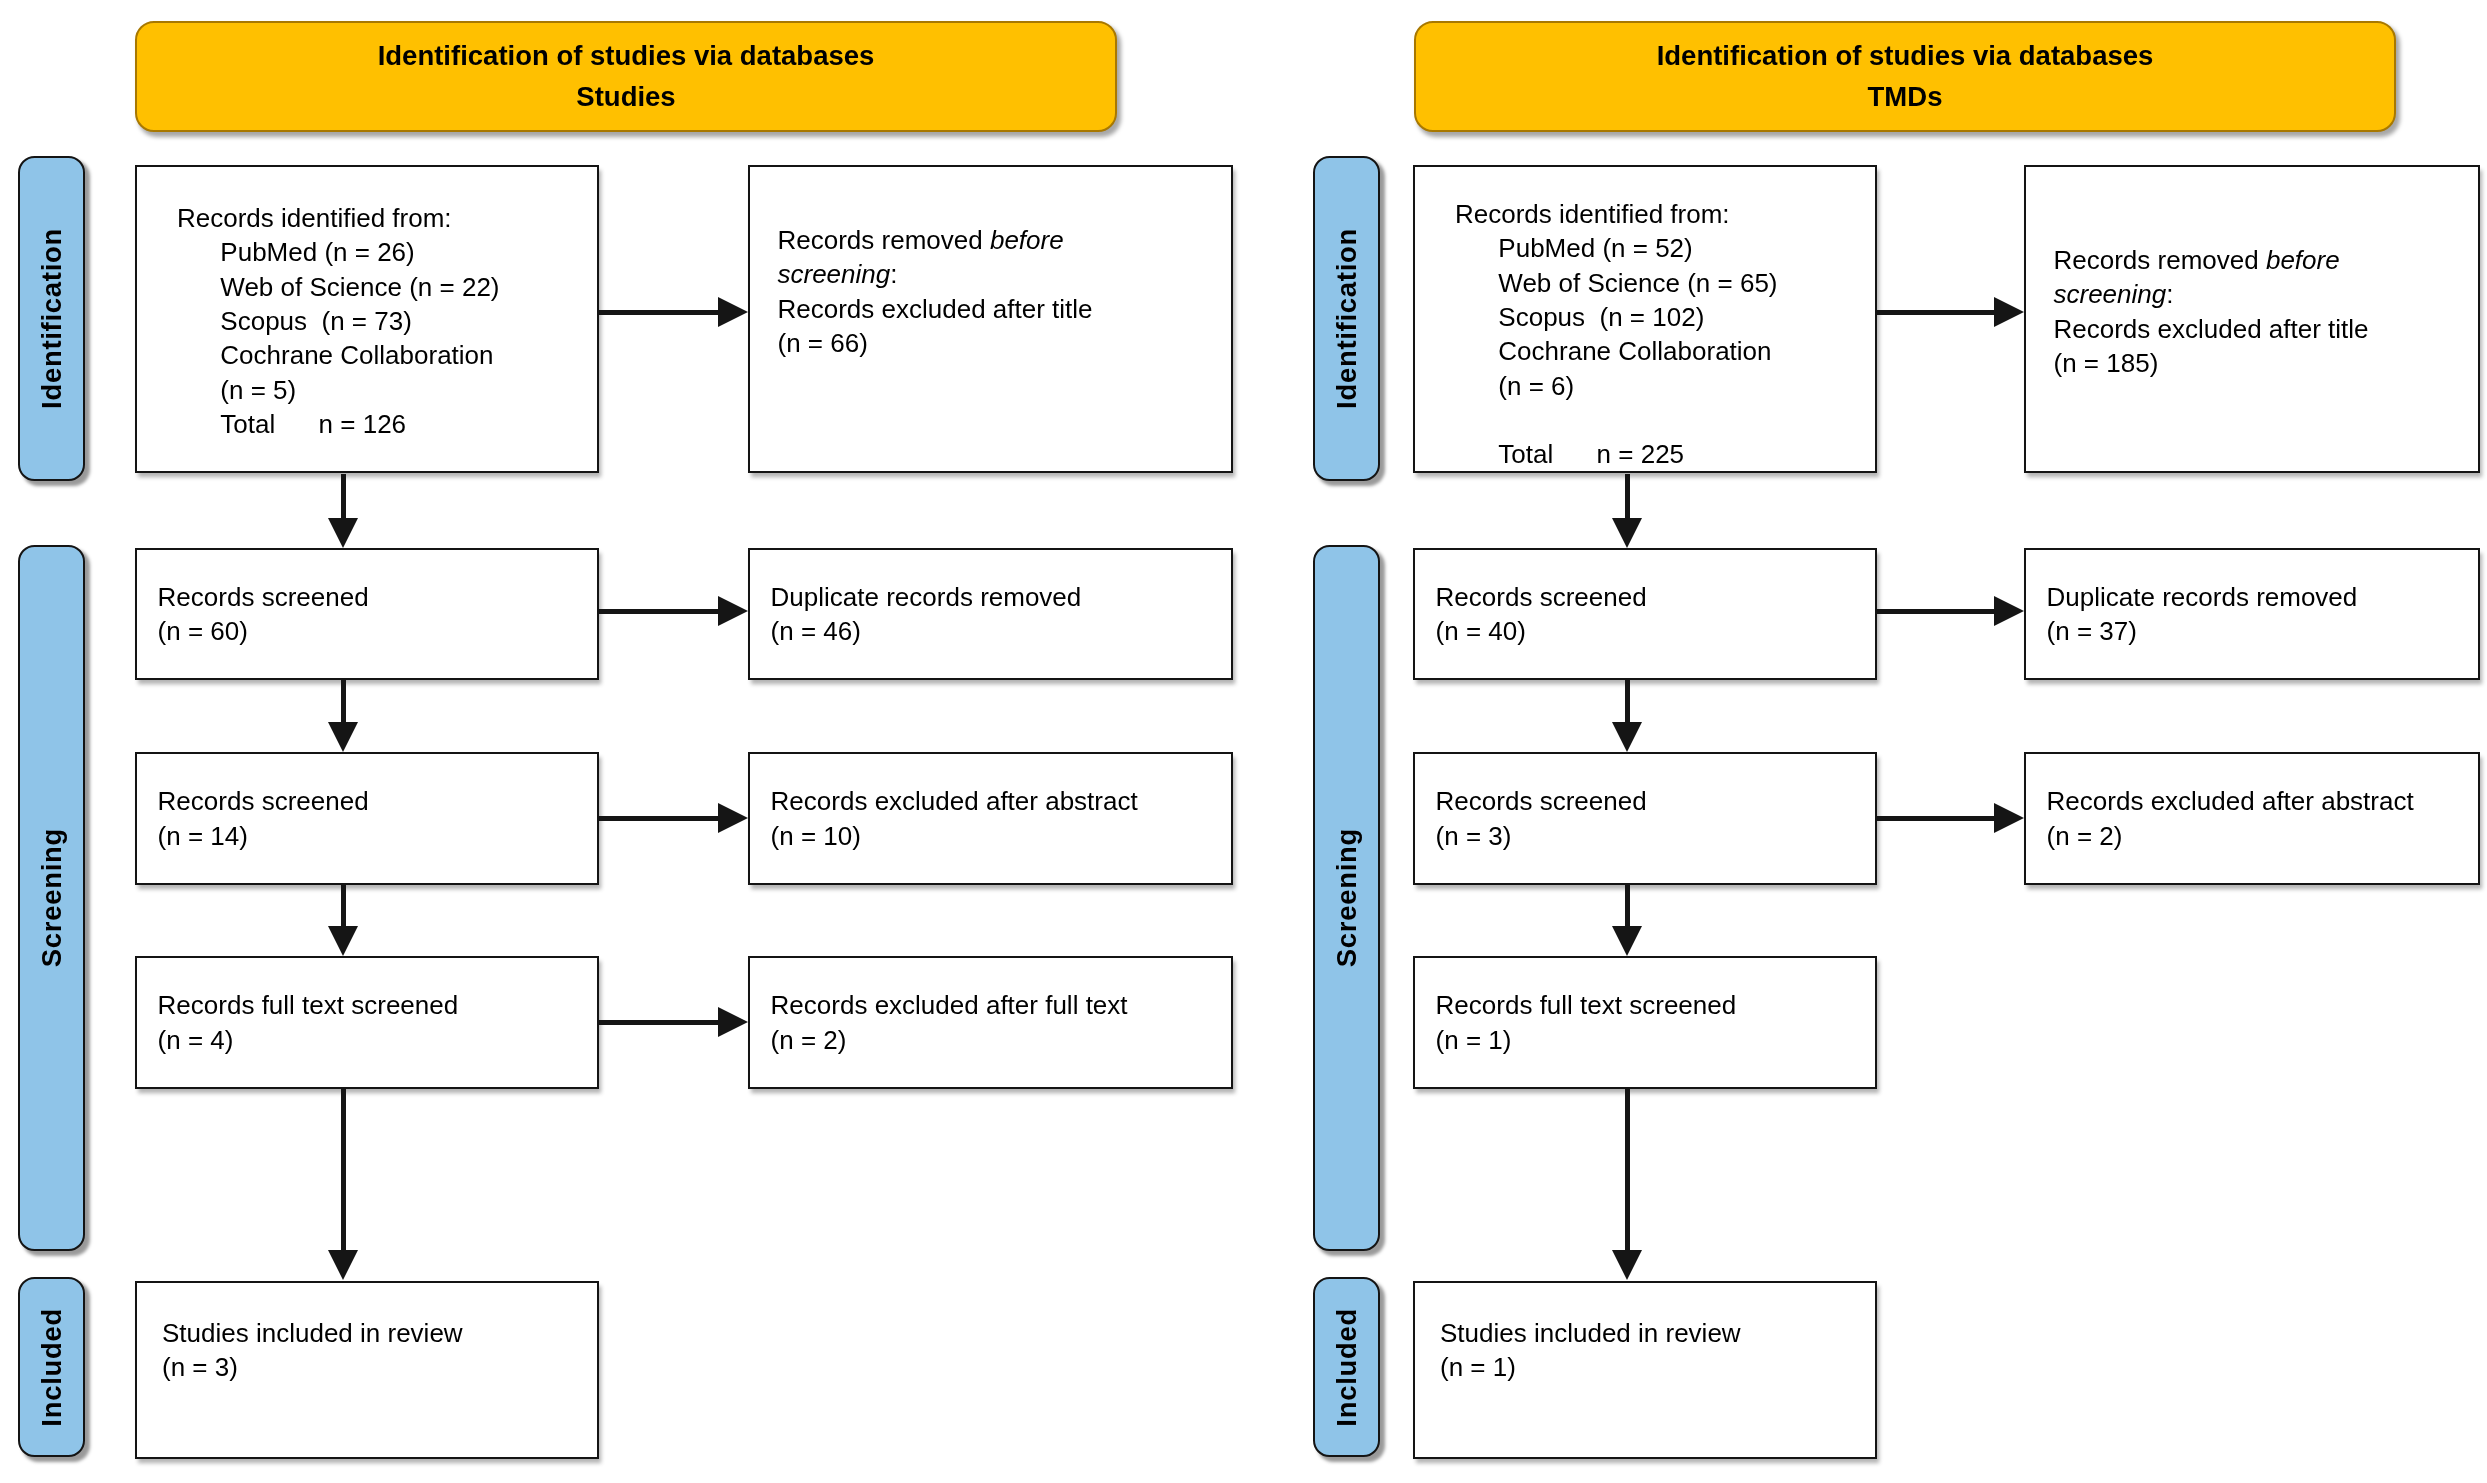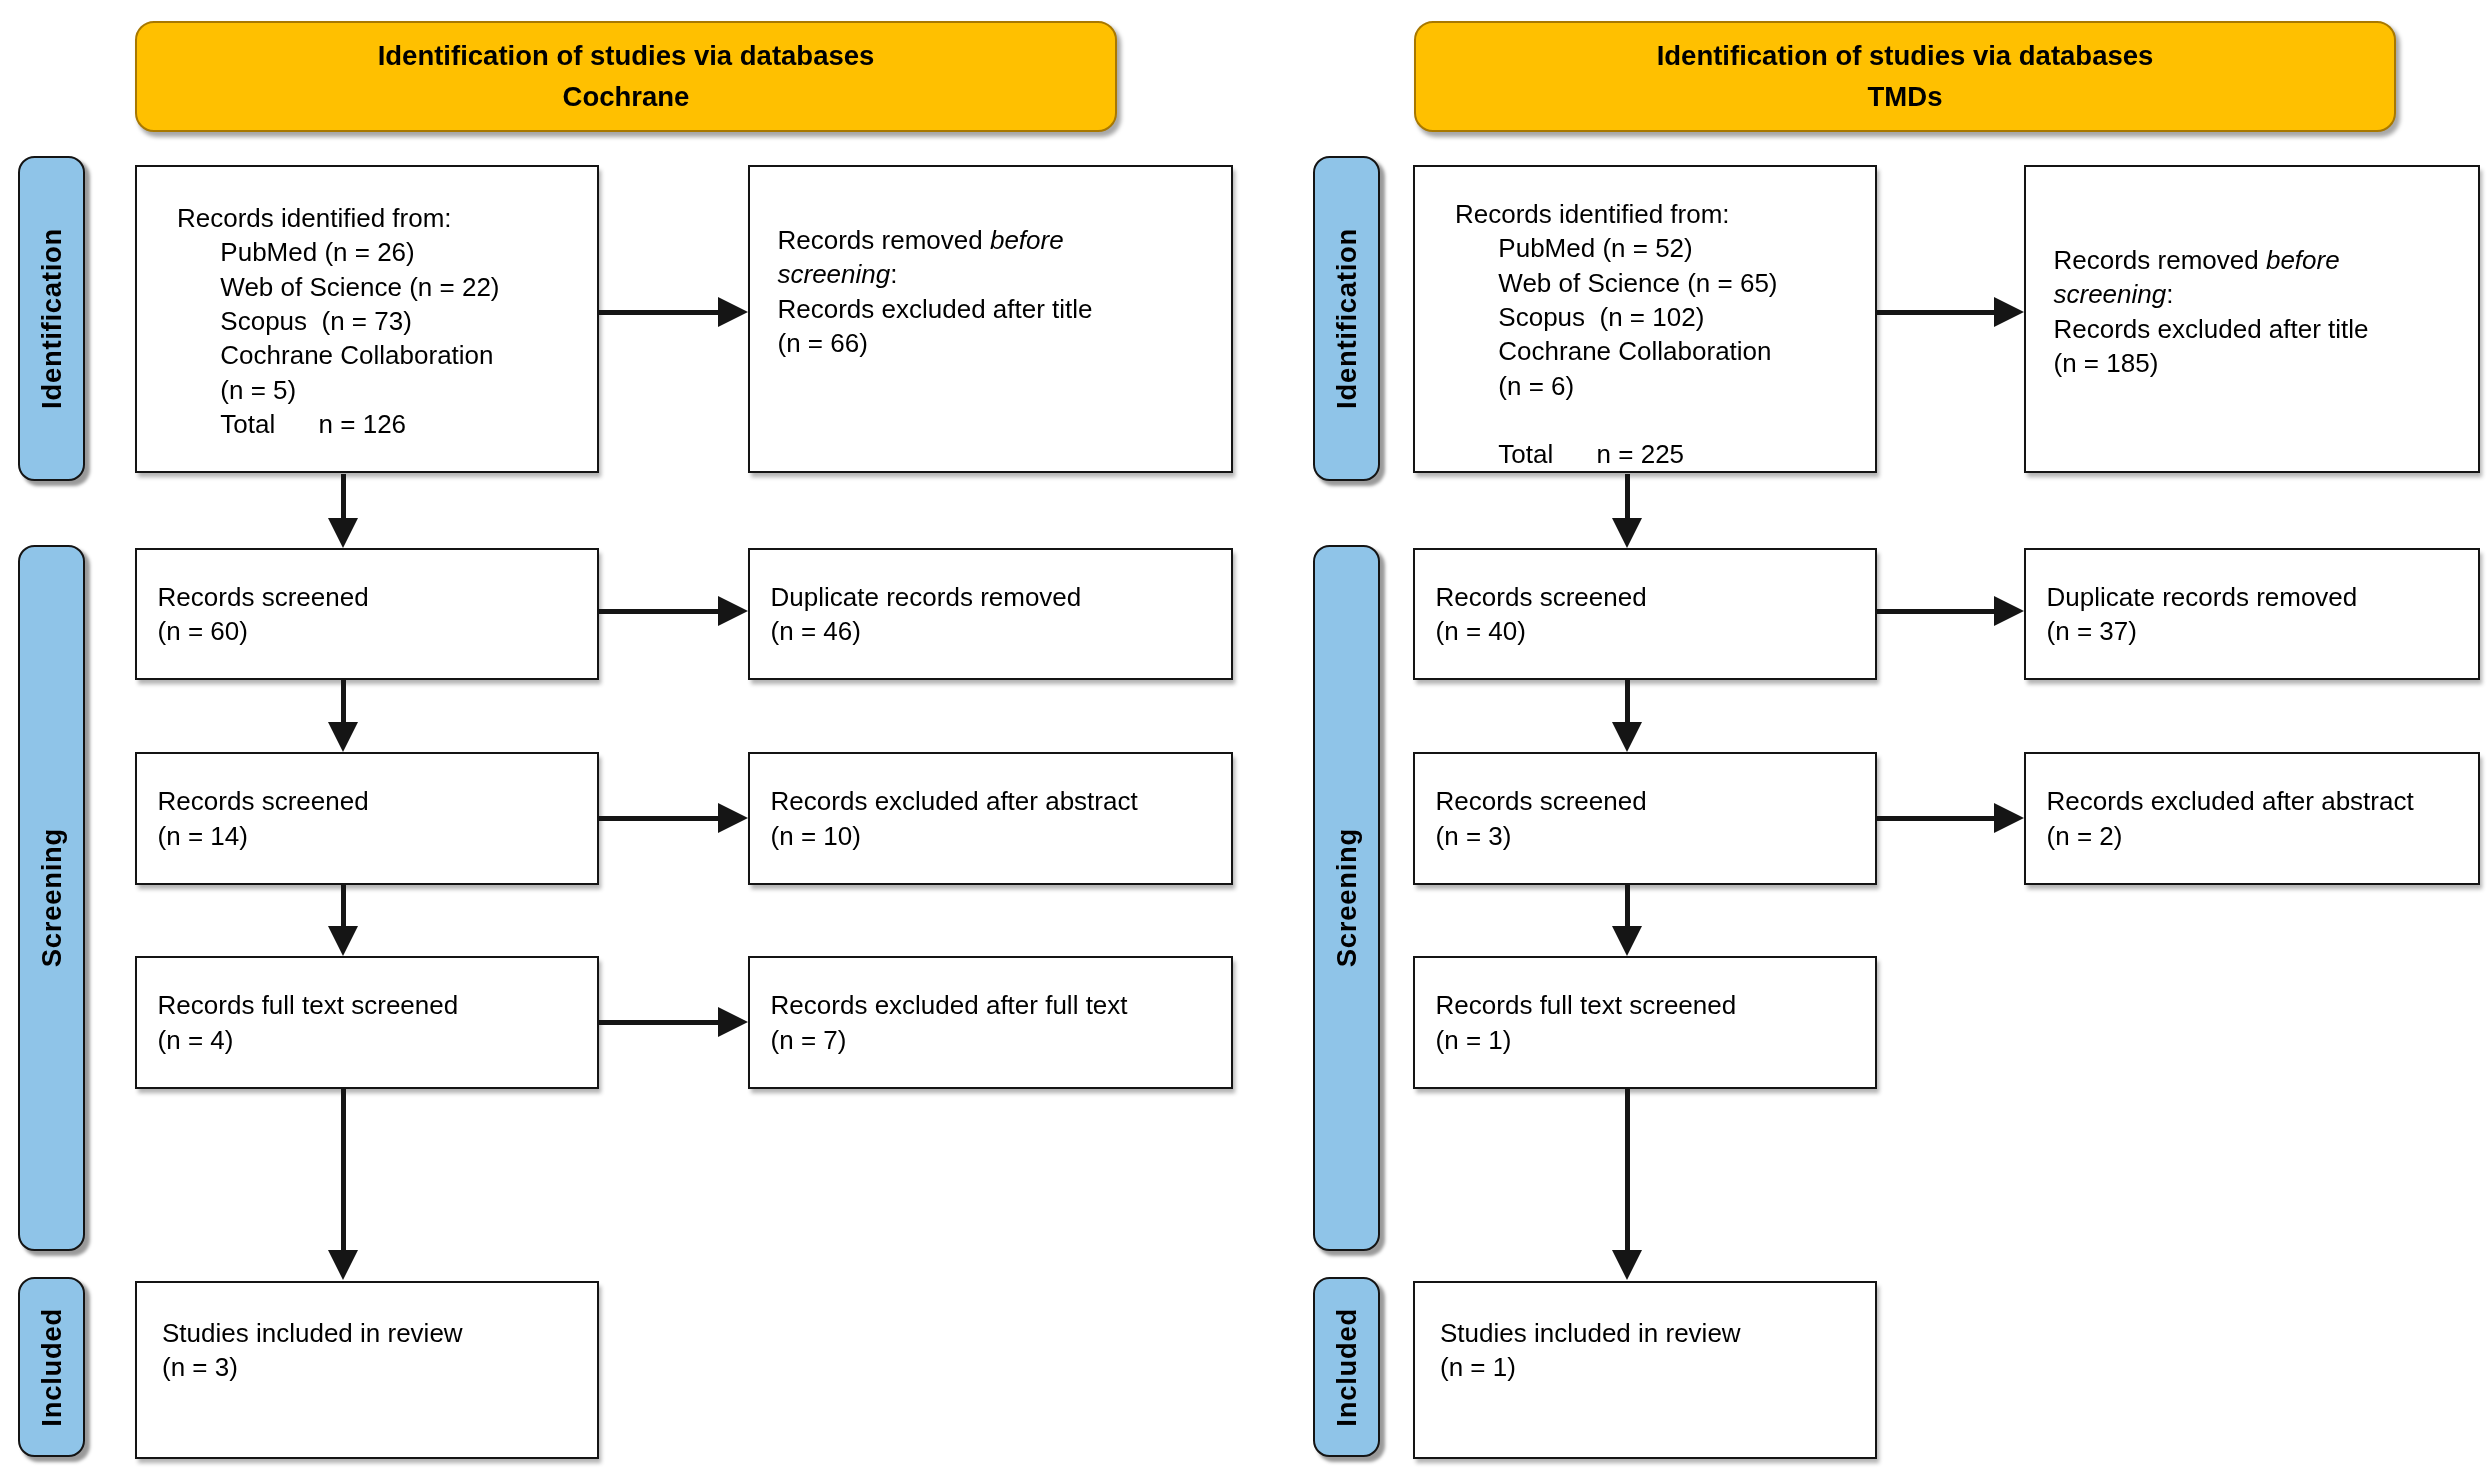--- a/index.html
+++ b/index.html
@@ -60,21 +60,21 @@
 </style>
 </head>
 <body>
 
 <div class="canvas">
 
   <div class="flow">
 
     <div class="hdr" style="left:135px;top:20.6px;width:978px;height:107px;">
       <div>Identification of studies via databases</div>
-      <div>Cochrane</div>
+      <div>Studies</div>
     </div>
 
     <div class="stage" style="left:18px;top:156px;width:63px;height:321px;">
       <span class="vtext">Identification</span>
     </div>
     <div class="stage" style="left:18px;top:545px;width:63px;height:702px;">
       <span class="vtext">Screening</span>
     </div>
     <div class="stage" style="left:18px;top:1277px;width:63px;height:176px;">
       <span class="vtext">Included</span>
@@ -114,21 +114,21 @@
       <div class="txt">Records excluded after abstract
 (n = 10)</div>
     </div>
 
     <div class="box rowbox" style="left:135px;top:956px;width:464px;height:133px;">
       <div class="txt">Records full text screened
 (n = 4)</div>
     </div>
     <div class="box rowbox" style="left:748px;top:956px;width:485px;height:133px;">
       <div class="txt">Records excluded after full text
-(n = 7)</div>
+(n = 2)</div>
     </div>
 
     <div class="box" style="left:135px;top:1281px;width:464px;height:178px;padding:33px 13.7px 0 25px;">
       <div class="txt">Studies included in review
 (n = 3)</div>
     </div>
 
     <div class="hl" style="left:599px;top:310px;width:122px;"></div>
     <span class="ah-r" style="left:718px;top:297px;"></span>
 

